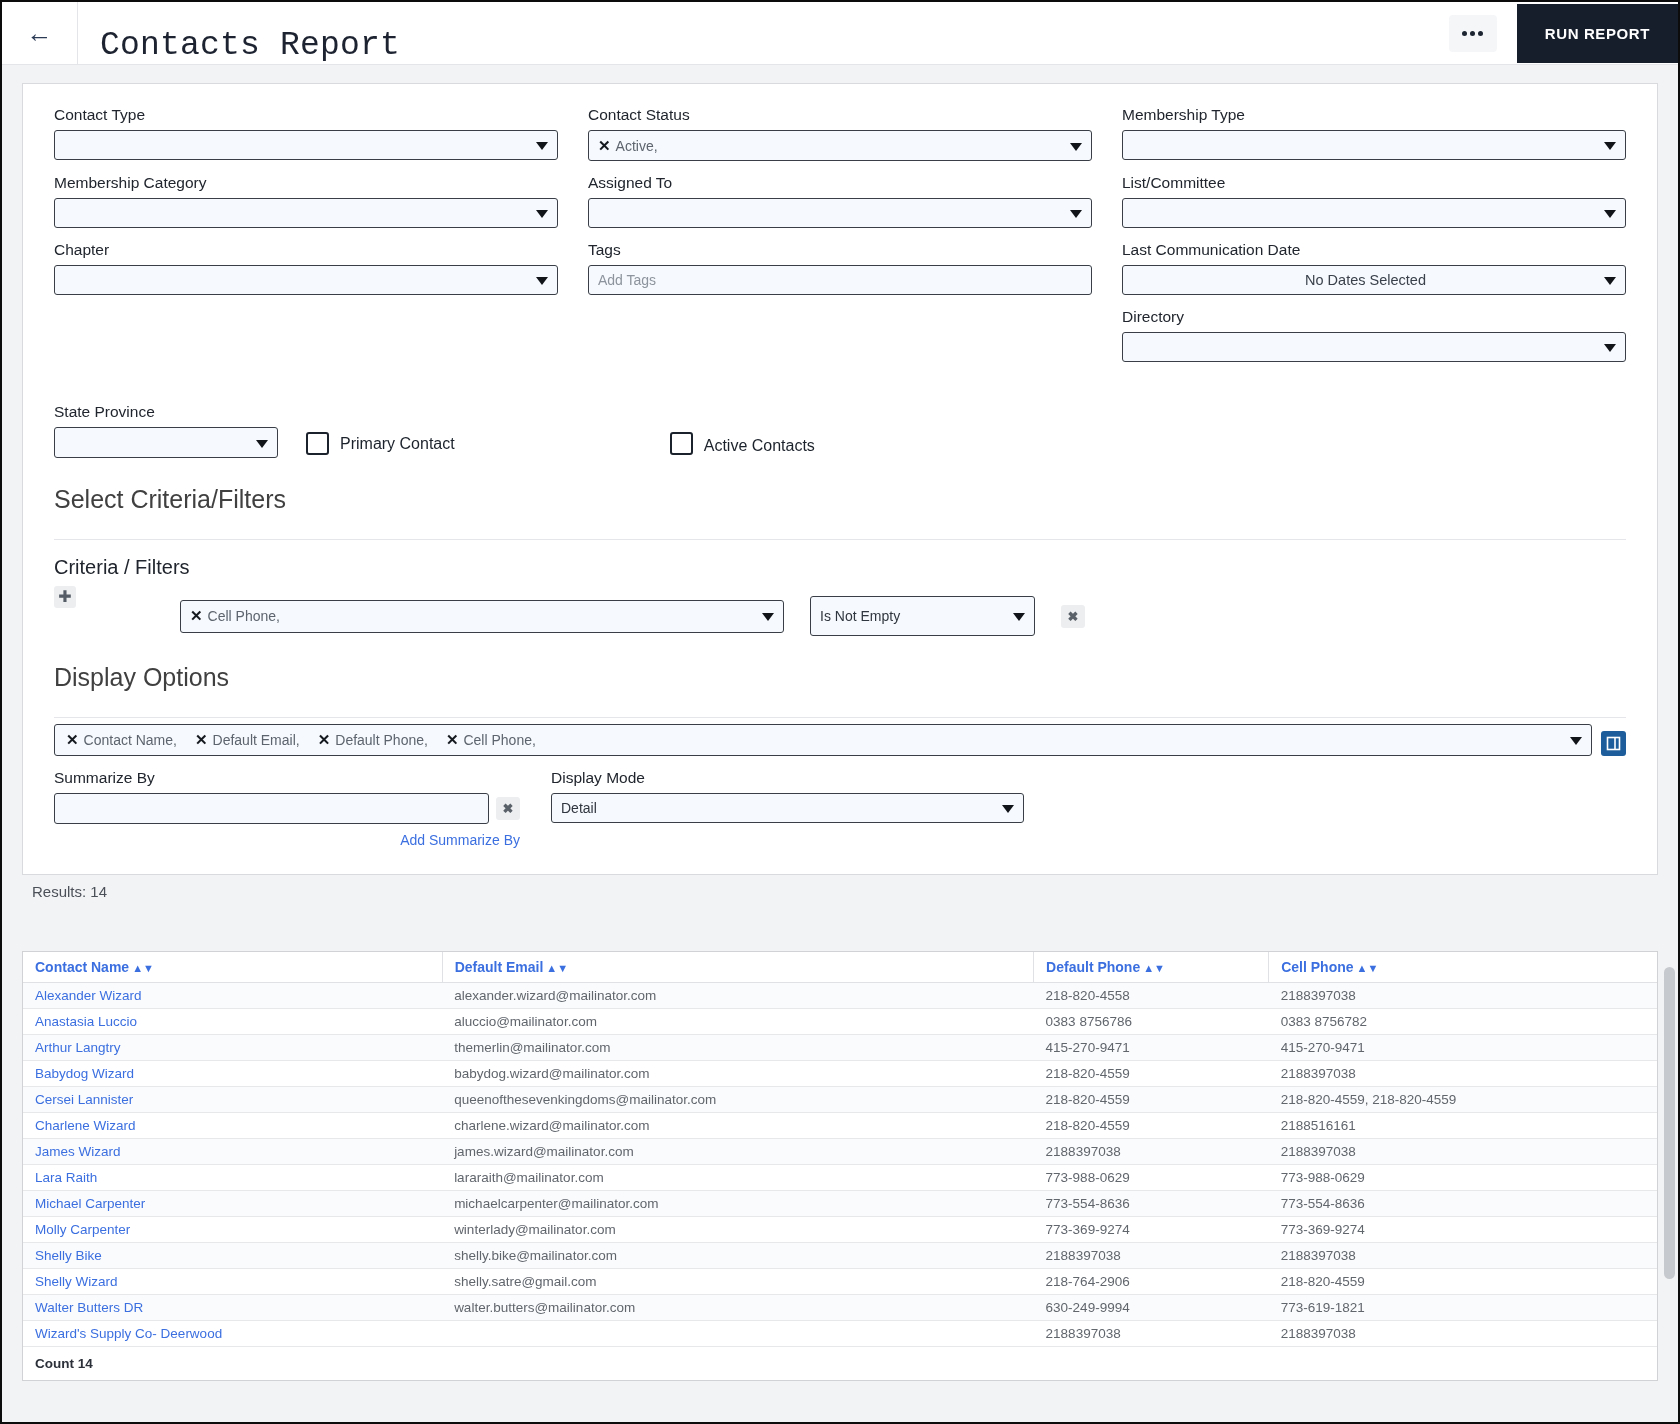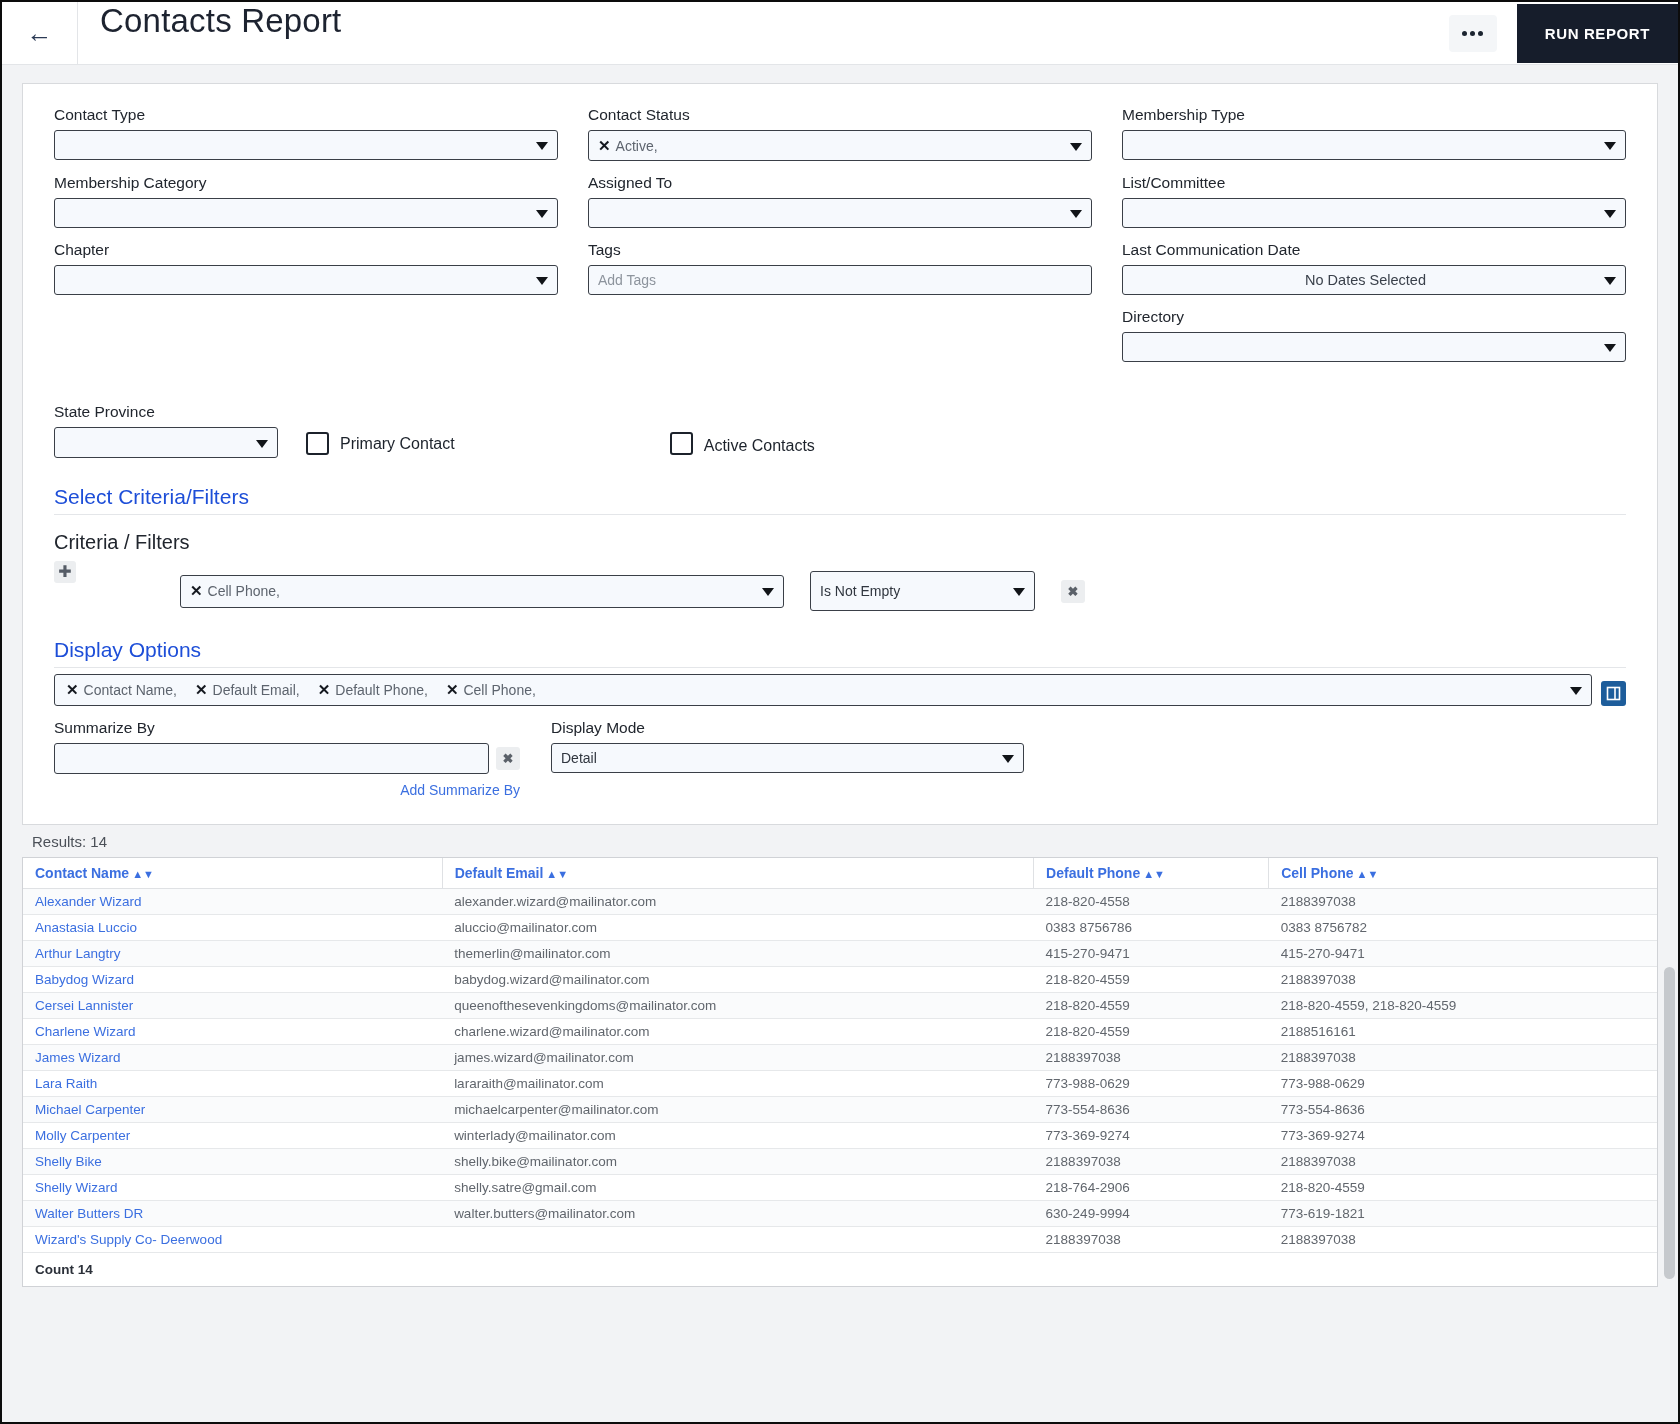--- a/index.html
+++ b/index.html
@@ -29,21 +29,21 @@
     border-bottom: 1px solid #e3e5e8;
     position: relative;
   }
   .back-cell {
     width: 76px;
     display: flex; align-items: center; justify-content: center;
     border-right: 1px solid #e3e5e8;
     cursor: pointer;
   }
   .back-arrow { font-size: 26px; color: #2b3a55; line-height: 1; }
-  .title-wrap { display: flex; align-items: flex-start; padding-left: 22px; flex: 1; }
+  .title-wrap { display: flex; align-items: flex-end; padding-left: 22px; flex: 1; font-family: Liberation Mono, monospace; }
   .page-title {
     font-size: 33px; color: #1d2330; font-weight: 400; letter-spacing: .2px;
   }
   .header-actions {
     display: flex; align-items: center; gap: 10px; padding-right: 0px;
   }
   .kebab-btn {
     width: 48px; height: 37px;
     background: #f4f6f8;
     border-radius: 4px;
@@ -147,25 +147,25 @@
   .cbx {
     width: 23px; height: 23px;
     border: 2px solid #1c222b;
     border-radius: 3px;
     background: #ffffff;
   }
   .cbx-label { font-size: 16px; color: #1c222b; }
 
   
   .section-head {
-    font-size: 21px;
-    color: #1d4ed8;
+    font-size: 25px;
+    color: #404040;
     font-weight: 400;
     margin-top: 27px;
-    padding-bottom: 5px;
+    padding-bottom: 25px;
     border-bottom: 1px solid #e4e6e9;
   }
 
   .sub-label {
     font-size: 20px; color: #21262e; margin-top: 16px; display:block;
   }
   .plus-btn {
     width: 22px; height: 22px;
     background: #eceef0;
     border-radius: 3px;
@@ -223,20 +223,21 @@
   .dm-col { width: 473px; margin-left: 31px; }
 
   
   .results-label {
     font-size: 15px; color: #4b5058; padding: 8px 8px 7px 10px;
   }
   .table-wrap {
     background: #7f1d1d;
     border: 1px solid #d0d2d6;
     margin-bottom: 0;
+    margin-top: 44px;
   }
   table { border-collapse: collapse; width: 100%; table-layout: fixed; }
   thead th {
     text-align: left;
     font-size: 14px;
     color: #3b6fe0;
     font-weight: bold;
     padding: 7px 10px 7px 12px;
     border-right: 1px solid #dfe1e4;
     border-bottom: 1px solid #dfe1e4;

